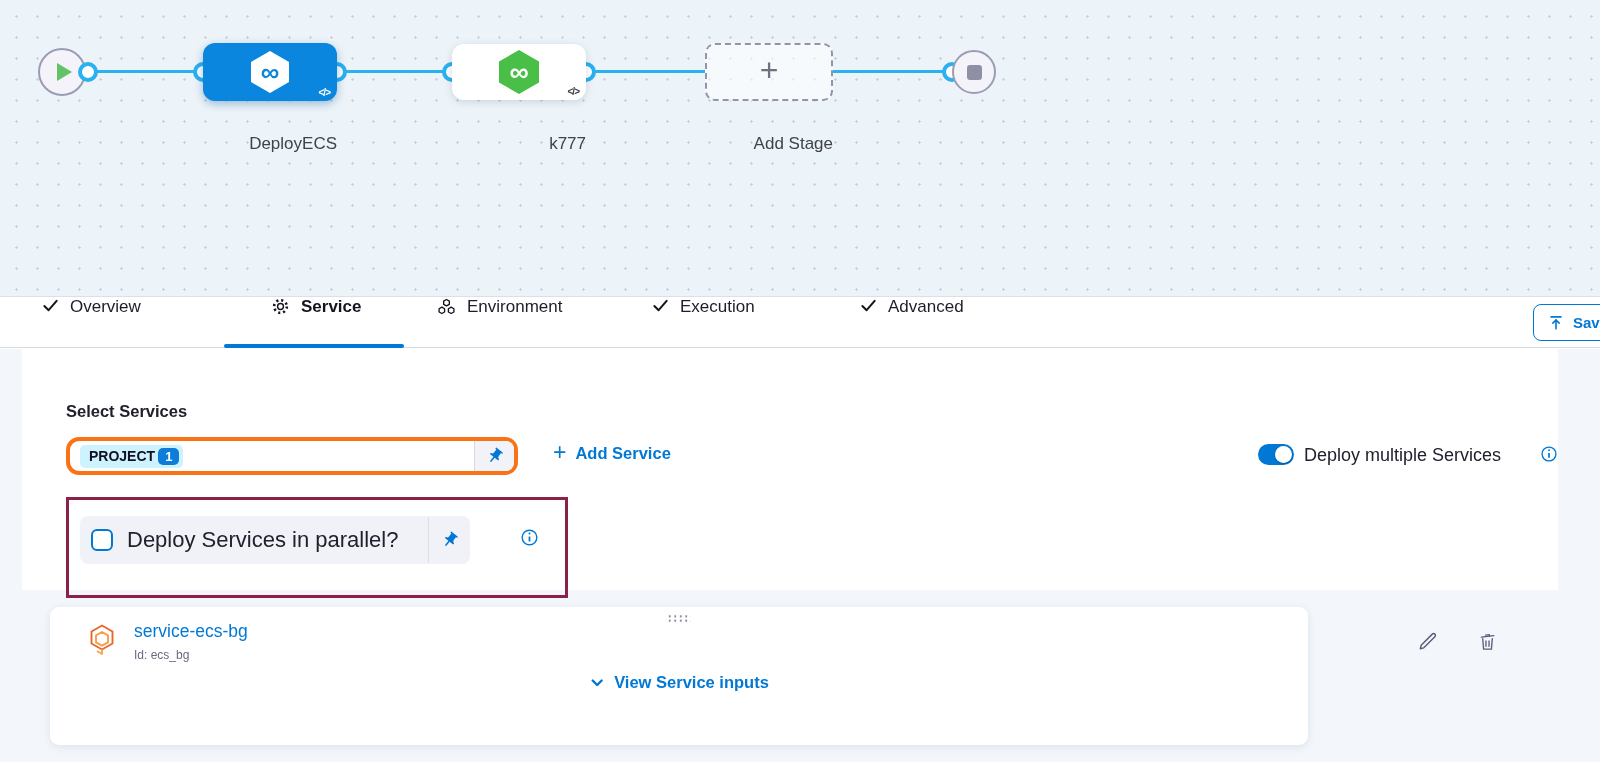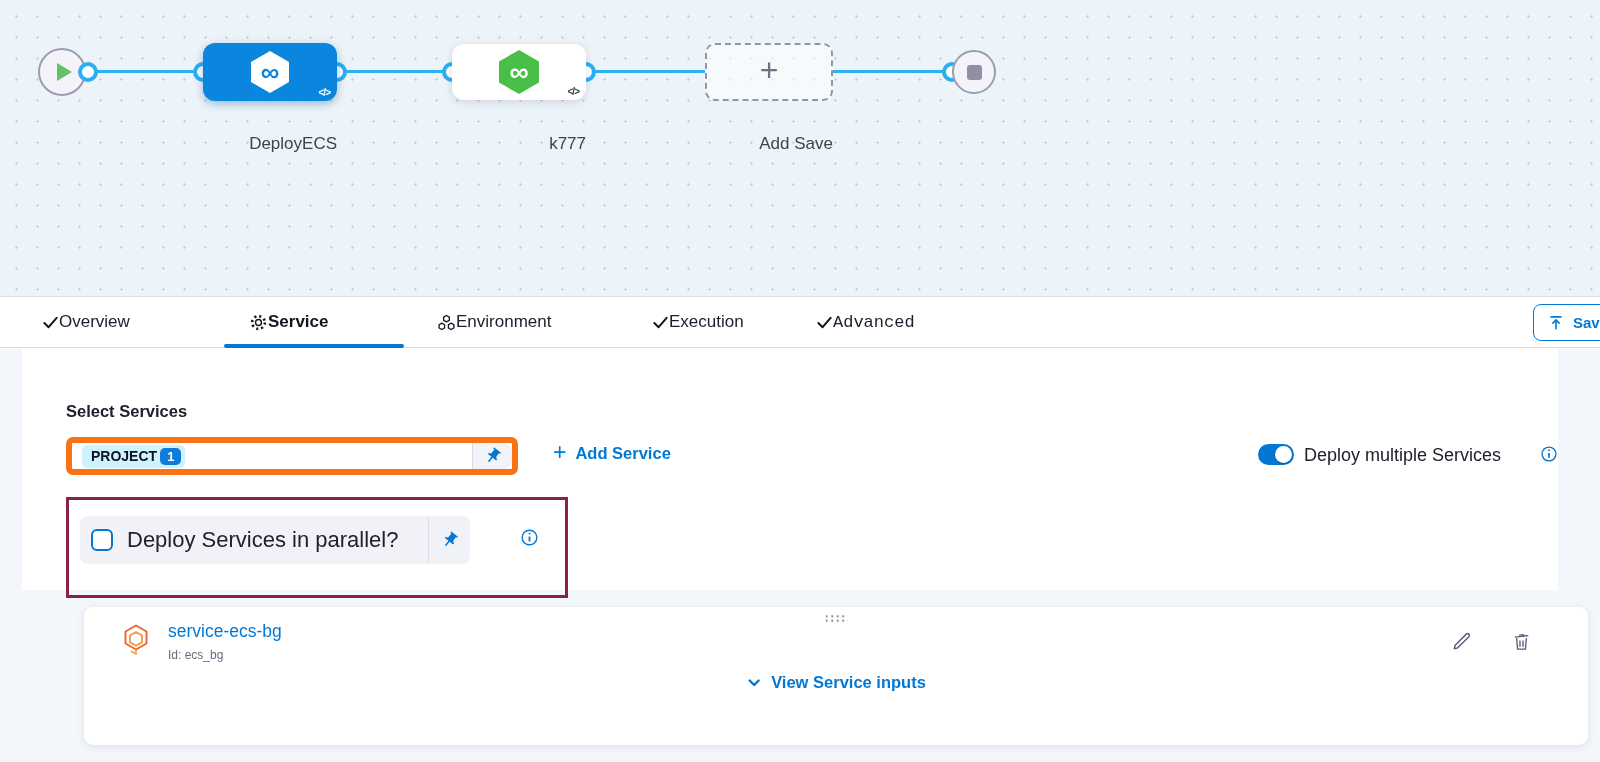--- a/index.html
+++ b/index.html
@@ -29,34 +29,34 @@
   .code-badge { position:absolute; right:7px; bottom:3px; font-size:10px; font-weight:bold; letter-spacing:-1px; }
   .code-badge.light { color:#fff; } .code-badge.dark { color:#3c3d47; }
   .add-stage { position:absolute; left:705px; top:43px; width:128px; height:58px; border:2px dashed #9394a9;
     border-radius:10px; background:rgba(255,255,255,.55); display:flex; align-items:center; justify-content:center; }
   .add-plus { font-size:32px; font-weight:300; color:#6f7180; line-height:1; margin-top:-4px; }
   .stage-label { position:absolute; top:134px; text-align:right; font-size:17px; color:#41424d; }
 
   
   .tabbar { position:absolute; left:0; top:296px; width:1600px; height:52px; background:#fff;
     border-top:1px solid #dcdfe5; border-bottom:1px solid #d8dbe2; }
-  .tab { position:absolute; top:0; height:50px; display:flex; align-items:center; font-size:17px; color:#1d1d2c; cursor:pointer; }
+  .tab { position:absolute; top:0; height:50px; display:flex; gap:11px; font-size:17px; color:#1d1d2c; cursor:pointer; }
   .tab.active { font-weight:bold; color:#14141f; }
   .tab svg { flex:0 0 auto; }
   .tab-underline { position:absolute; left:224px; top:47px; width:180px; height:4px; background:#0278d5; border-radius:2px; }
   .save-btn { position:absolute; left:1533px; top:304px; width:104px; height:37px; border:1.5px solid #0278d5; border-radius:8px;
     background:#fff; color:#0278d5; font-size:15px; font-weight:bold; display:flex; align-items:center; gap:8px; padding:0 13px; }
 
   
   .content-bg { position:absolute; left:0; top:349px; width:1600px; height:413px; background:#f3f7fb; }
   .white-panel { position:absolute; left:22px; top:349px; width:1536px; height:241px; background:#fff; }
   .section-label { position:absolute; left:66px; top:402px; font-size:16.5px; font-weight:600; color:#21212e; }
 
   .select-box { position:absolute; left:66px; top:437px; width:452px; height:38px; background:#fff;
-    border:6px solid #f97316; border-radius:7px; display:flex; align-items:center; }
+    border:4px solid #f97316; border-radius:13px; display:flex; align-items:center; }
   .chip { margin-left:10px; background:#cdf3fe; border-radius:5px; padding:3px 4px 3px 9px; display:flex; align-items:center; gap:3px;
     font-size:14px; font-weight:600; color:#101022; }
   .chip-count { background:#0d7dd9; color:#fff; border-radius:5px; padding:1px 7px; font-size:13px; font-weight:bold; }
   .pin-seg { position:absolute; right:0; top:0; width:40px; height:100%; background:#f2f3f9; border-left:1px solid #d8d9e3;
     border-radius:0 8px 8px 0; display:flex; align-items:center; justify-content:center; }
   .pin-svg { transform:rotate(38deg); }
 
   .add-service { position:absolute; left:553px; top:443px; display:flex; align-items:center; gap:9px;
     color:#0278d5; font-size:16.5px; font-weight:bold; cursor:pointer; }
   .add-service .plus { font-size:23px; font-weight:400; line-height:1; margin-top:-2px; }
@@ -69,21 +69,21 @@
   .annotation-box { position:absolute; left:66px; top:497px; width:502px; height:101px; border:3px solid #8b2149; }
   .parallel-box { position:absolute; left:80px; top:516px; width:390px; height:48px; background:#f1f2f8; border-radius:8px;
     display:flex; align-items:center; }
   .checkbox { width:22px; height:22px; border:2px solid #0278d5; border-radius:6px; background:#fff; margin-left:11px; }
   .parallel-label { margin-left:14px; font-size:22px; color:#21212e; flex:1; }
   .parallel-divider { width:1px; height:46px; background:#dcdde7; }
   .parallel-pin { width:41px; display:flex; align-items:center; justify-content:center; }
   .info-parallel { position:absolute; left:520px; top:528px; }
 
   
-  .service-card { position:absolute; left:84px; top:607px; width:1504px; height:138px; background:#fff; border-radius:9px;
+  .service-card { position:absolute; left:50px; top:607px; width:1258px; height:138px; background:#fff; border-radius:9px;
     box-shadow:0 2px 8px rgba(30,50,90,.10); }
   .drag-handle { position:absolute; left:50%; transform:translateX(-50%); top:7px; width:24px; height:9px;
     background-image:radial-gradient(#787b92 1.1px, transparent 1.3px); background-size:5.5px 4.5px; cursor:grab; }
   .svc-hex { position:absolute; left:34px; top:15px; }
   .svc-name { position:absolute; left:84px; top:14px; font-size:17.5px; font-weight:500; color:#0278d5; cursor:pointer; }
   .svc-id { position:absolute; left:84px; top:41px; font-size:12px; color:#696b80; }
   .view-inputs { position:absolute; left:50%; transform:translateX(-50%); top:66px; display:flex; align-items:center; gap:9px;
     color:#0278d5; font-size:16.5px; font-weight:bold; cursor:pointer; }
   .card-action { position:absolute; top:23px; width:24px; height:24px; cursor:pointer; }
   .action-edit { left:1366px; } .action-delete { left:1426px; }
@@ -127,52 +127,52 @@
     <div class="add-stage">
       <div class="add-plus">+</div>
     </div>
 
     <div class="node-circle stop-node">
       <div class="stop-sq"></div>
     </div>
 
     <div class="stage-label" style="left:203px; width:134px;">DeployECS</div>
     <div class="stage-label" style="left:452px; width:134px;">k777</div>
-    <div class="stage-label" style="left:705px; width:128px;">Add Save</div>
+    <div class="stage-label" style="left:705px; width:128px;">Add Stage</div>
   </div>
 
   <div class="tabbar">
     <div class="tab" style="left:42px;">
       <svg width="17" height="17" viewBox="0 0 18 18">
           <path d="M2.5 9.5l4.5 4.5L15.5 4" fill="none" stroke="#14141f" stroke-width="2.1" stroke-linecap="round" stroke-linejoin="round"></path>
         </svg>
       <span>Overview</span>
     </div>
-    <div class="tab active" style="left:249px;">
+    <div class="tab active" style="left:271px;">
       <svg width="19" height="19" viewBox="0 0 20 20">
         <circle cx="10" cy="10" r="3.1" fill="none" stroke="#14141f" stroke-width="1.5"></circle>
         <circle cx="10" cy="10" r="6.7" fill="none" stroke="#14141f" stroke-width="2.7" stroke-dasharray="2.2 3.05"></circle>
       </svg>
       <span>Service</span>
     </div>
     <div class="tab" style="left:437px;">
       <svg width="19" height="19" viewBox="0 0 20 20" fill="none" stroke="#14141f" stroke-width="1.4" stroke-linejoin="round">
         <path d="M10 2.6l3 1.7v3.4l-3 1.7-3-1.7V4.3z"></path>
         <path d="M5.1 10.7l2.9 1.7v3.4l-2.9 1.6-2.9-1.6v-3.4z"></path>
         <path d="M14.9 10.7l2.9 1.7v3.4l-2.9 1.6-2.9-1.6v-3.4z"></path>
       </svg>
       <span>Environment</span>
     </div>
     <div class="tab" style="left:652px;">
       <svg width="17" height="17" viewBox="0 0 18 18">
           <path d="M2.5 9.5l4.5 4.5L15.5 4" fill="none" stroke="#14141f" stroke-width="2.1" stroke-linecap="round" stroke-linejoin="round"></path>
         </svg>
       <span>Execution</span>
     </div>
-    <div class="tab" style="left:816px;font-family:Liberation Mono, monospace;">
+    <div class="tab" style="left:860px;">
       <svg width="17" height="17" viewBox="0 0 18 18">
           <path d="M2.5 9.5l4.5 4.5L15.5 4" fill="none" stroke="#14141f" stroke-width="2.1" stroke-linecap="round" stroke-linejoin="round"></path>
         </svg>
       <span>Advanced</span>
     </div>
     <div class="tab-underline"></div>
   </div>
 
   <button class="save-btn">
     <svg width="18" height="18" viewBox="0 0 20 20" fill="none" stroke="#0278d5" stroke-width="1.8" stroke-linecap="round" stroke-linejoin="round">

